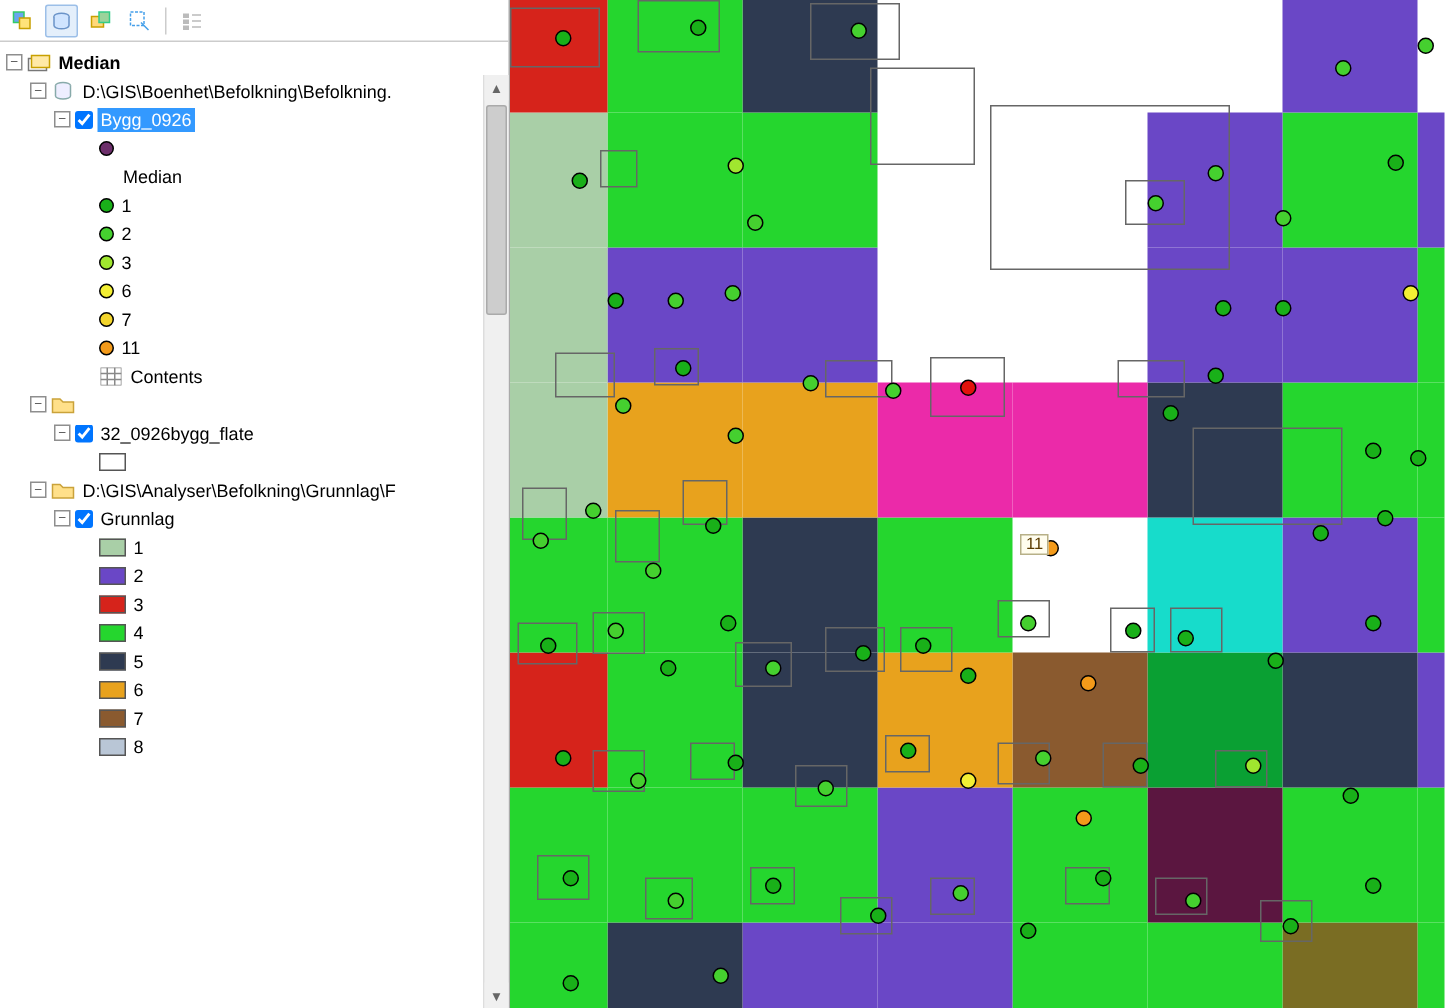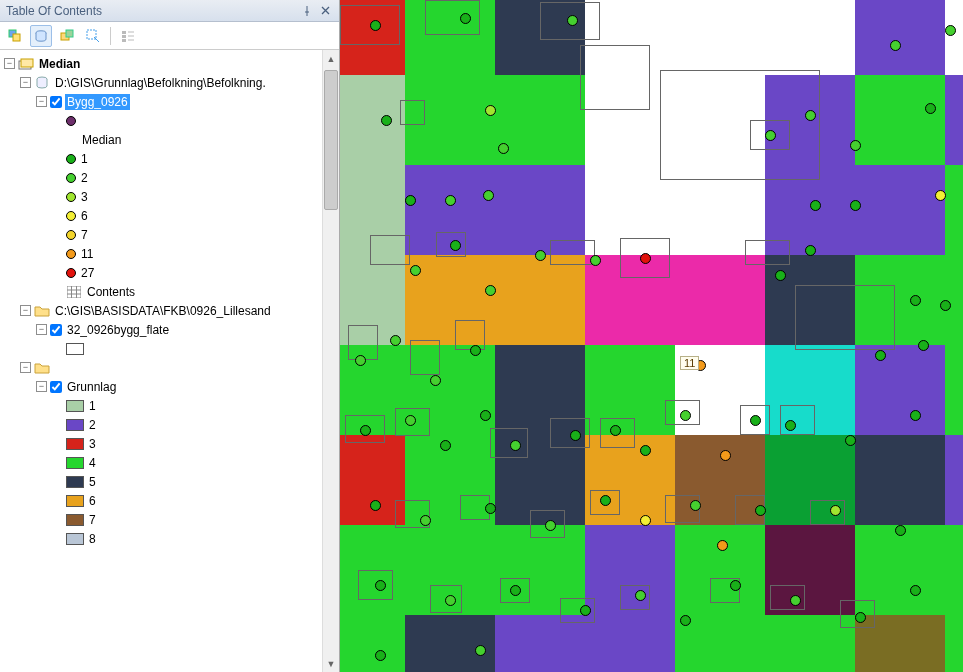--- a/index.html
+++ b/index.html
@@ -30,34 +30,20 @@
   .grid-cell { position: absolute; }
   .bld { position: absolute; border: 1px solid #666; background: rgba(255,255,255,0.0); }
   .dot { position: absolute; width: 11px; height: 11px; border: 1.3px solid #000; border-radius: 50%; margin-left: -5px; margin-top: -5px; }
   .label-11 { position: absolute; background: #fffdee; border: 1px solid #b7b088; padding: 0 3px; font-size: 11px; color: #5a3b00; }
   
 </style>
 </head>
 <body>
 
 <div class="toc">
-  <div class="toc-titlebar">
-    <span>Table Of Contents</span>
-    <span class="spacer"></span>
-    <span class="win-btn">
-      <svg width="10" height="10" viewBox="0 0 10 10">
-          <path d="M5 0v6M3 6h4M5 6v4" stroke="#4a607e" stroke-width="1" fill="none"></path>
-        </svg>
-    </span>
-    <span class="win-btn">
-      <svg width="9" height="9" viewBox="0 0 9 9">
-          <path d="M1 1l7 7M8 1l-7 7" stroke="#4a607e" stroke-width="1.3"></path>
-        </svg>
-    </span>
-  </div>
 
   <div class="toc-toolbar">
     <span class="tool-btn">
         <svg width="16" height="16">
           <rect x="2" y="2" width="7" height="7" fill="#6aa6ef" stroke="#3c6"></rect>
           <rect x="6" y="6" width="7" height="7" fill="#ffe37a" stroke="#c8a000"></rect>
         </svg>
       </span>
     <span class="tool-btn active">
         <svg width="16" height="16">
@@ -102,21 +88,21 @@
 
     <div id="tree-body">
         <div class="tree-row" style="padding-left: 18px;">
           <span class="expander">−</span>
           <span class="ic">
             <svg width="16" height="16">
               <ellipse cx="8" cy="4" rx="5" ry="2" fill="#eef" stroke="#8aa"></ellipse>
               <path d="M3 4v7a5 2 0 0010 0V4" fill="#eef" stroke="#8aa"></path>
             </svg>
           </span>
-          <span class="node-label">D:\GIS\Grunnlag\Befolkning\Befolkning.</span>
+          <span class="node-label">D:\GIS\Boenhet\Befolkning\Befolkning.</span>
         </div>
         <div class="tree-row" style="padding-left: 34px;">
           <span class="expander">−</span>
           <input type="checkbox" class="chk" checked="" style="">
           <span class="node-label sel">Bygg_0926</span>
         </div>
         <div class="tree-row" style="padding-left: 50px;">
           <span class="spacer-sq"></span>
           <span class="sym-circle" style="background:#6d2f6b"></span>
           <span class="node-label"><all other="" values=""></all></span>
@@ -148,61 +134,56 @@
         </div>
         <div class="tree-row" style="padding-left: 50px;">
           <span class="spacer-sq"></span>
           <span class="sym-circle" style="background:#f3d52c"></span>
           <span class="node-label">7</span>
         </div>
         <div class="tree-row" style="padding-left: 50px;">
           <span class="spacer-sq"></span>
           <span class="sym-circle" style="background:#f39a1a"></span>
           <span class="node-label">11</span>
-        </div>
-        <div class="tree-row" style="padding-left: 50px;">
-          <span class="spacer-sq"></span>
-          <span class="sym-circle" style="background:#e1120c"></span>
-          <span class="node-label">27</span>
         </div>
         <div class="tree-row" style="padding-left: 50px;">
           <span class="spacer-sq"></span>
           <span class="ic">
             <svg width="14" height="12">
               <rect x="0" y="0" width="14" height="12" fill="#fff" stroke="#888"></rect>
               <path d="M0 4h14M0 8h14M4.5 0v12M9.5 0v12" stroke="#888"></path>
             </svg>
           </span>
           <span class="node-label">Contents</span>
         </div>
         <div class="tree-row" style="padding-left: 18px;">
           <span class="expander">−</span>
           <span class="ic">
             <svg width="16" height="16">
               <path d="M1 4h5l2 2h7v7H1z" fill="#ffe08a" stroke="#caa23a"></path>
             </svg>
           </span>
-          <span class="node-label">C:\GIS\BASISDATA\FKB\0926_Lillesand</span>
         </div>
         <div class="tree-row" style="padding-left: 34px;">
           <span class="expander">−</span>
           <input type="checkbox" class="chk" checked="" style="">
           <span class="node-label">32_0926bygg_flate</span>
         </div>
         <div class="tree-row" style="padding-left: 50px;">
           <span class="spacer-sq"></span>
           <span class="sym-swatch" style="background:#ffffff"></span>
         </div>
         <div class="tree-row" style="padding-left: 18px;">
           <span class="expander">−</span>
           <span class="ic">
             <svg width="16" height="16">
               <path d="M1 4h5l2 2h7v7H1z" fill="#ffe08a" stroke="#caa23a"></path>
             </svg>
           </span>
+          <span class="node-label">D:\GIS\Analyser\Befolkning\Grunnlag\F</span>
         </div>
         <div class="tree-row" style="padding-left: 34px;">
           <span class="expander">−</span>
           <input type="checkbox" class="chk" checked="" style="">
           <span class="node-label">Grunnlag</span>
         </div>
         <div class="tree-row" style="padding-left: 50px;">
           <span class="spacer-sq"></span>
           <span class="sym-swatch" style="background:#a9cfa7"></span>
           <span class="node-label">1</span>

